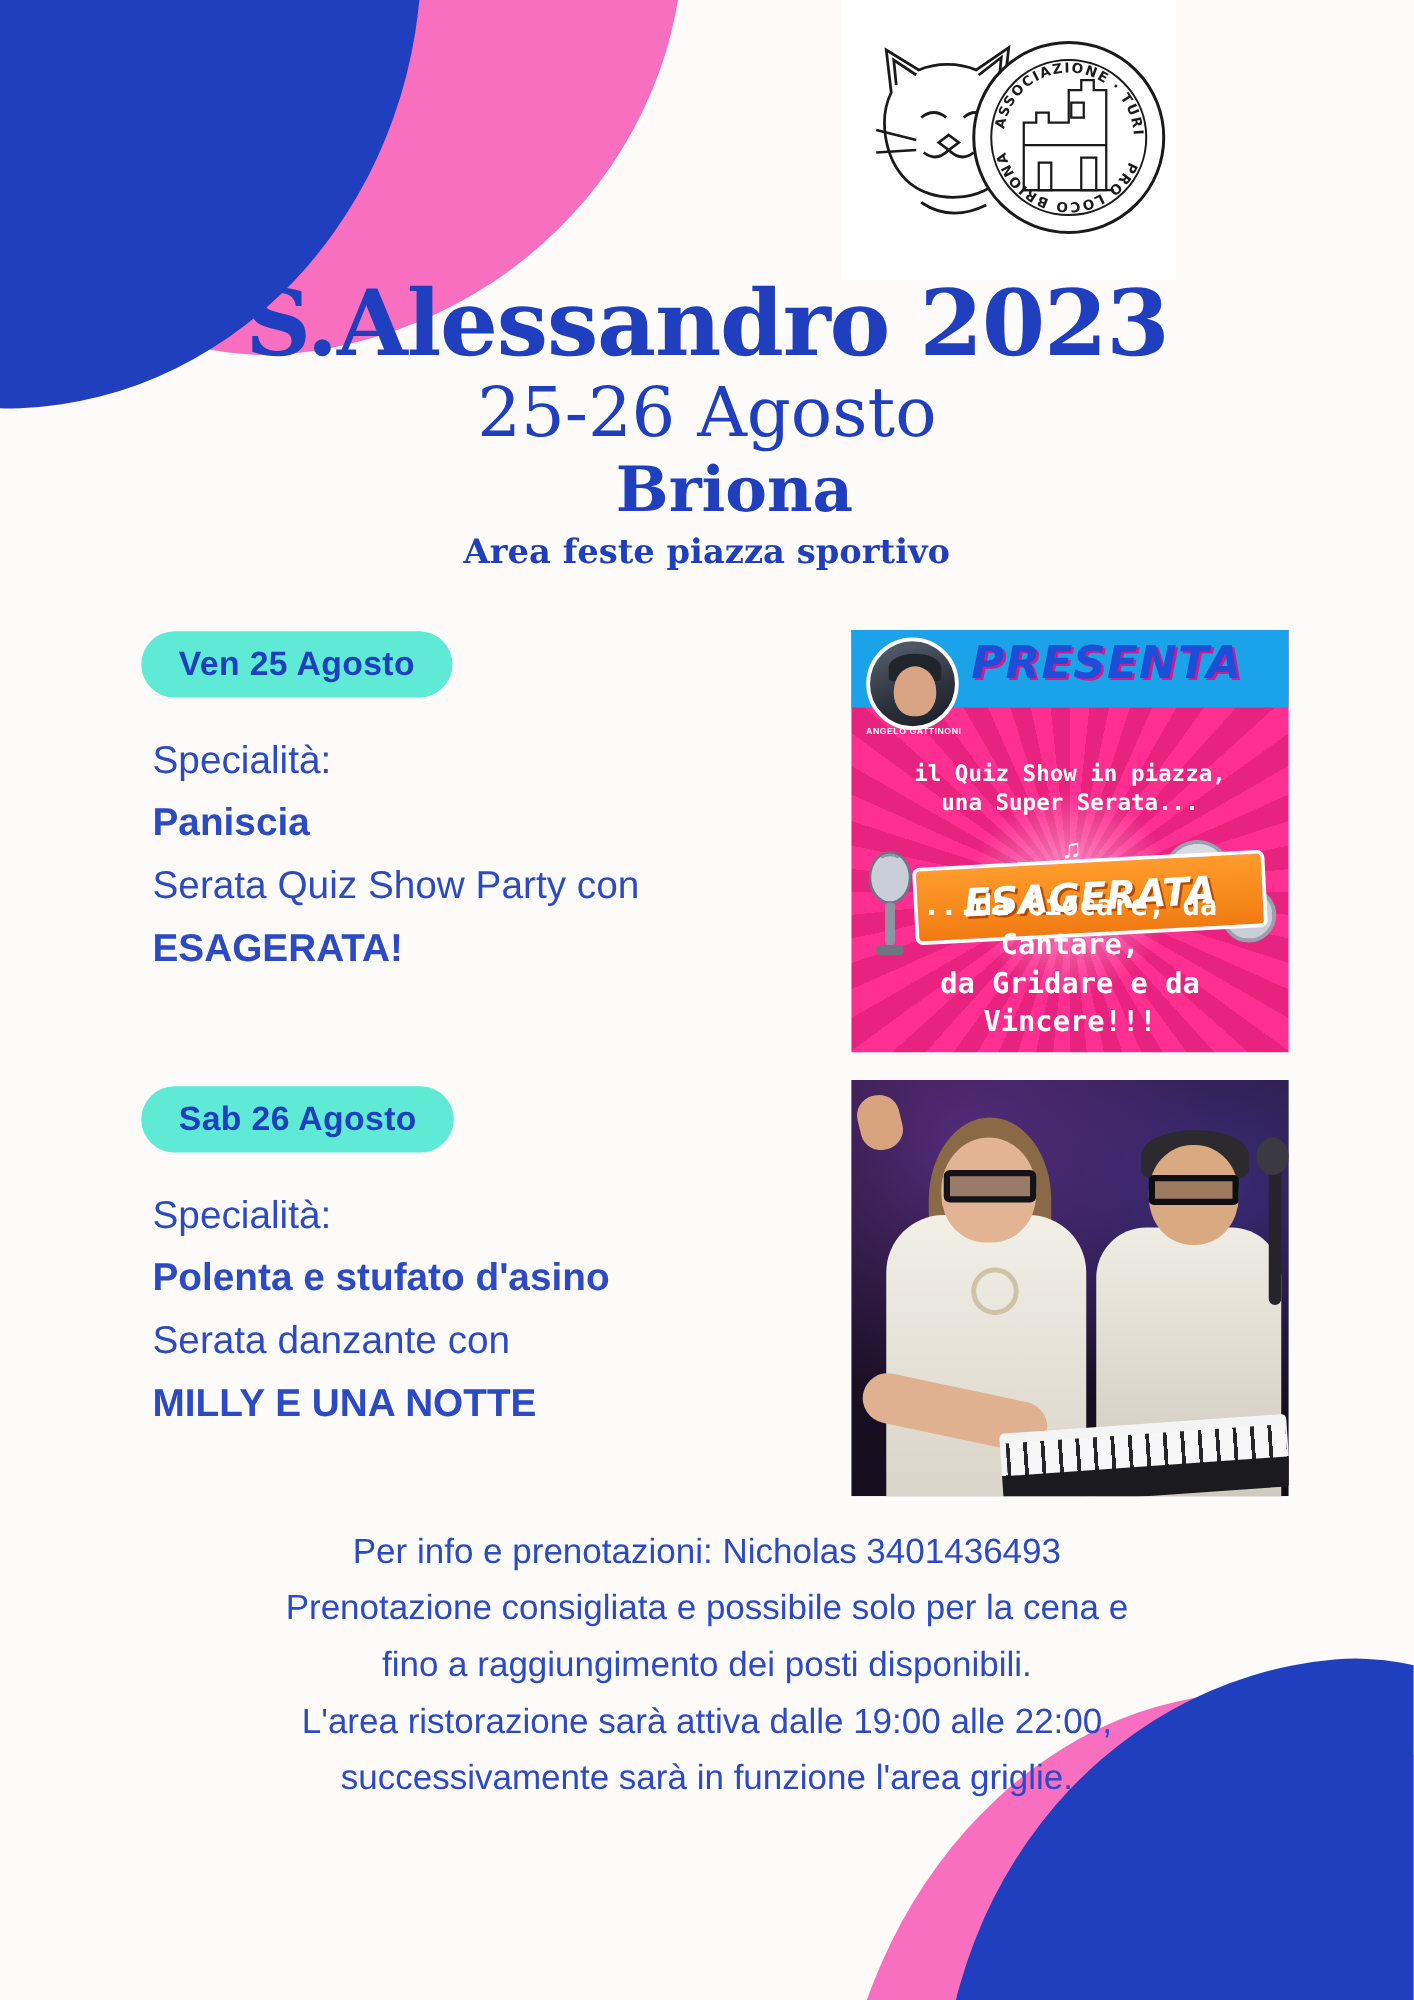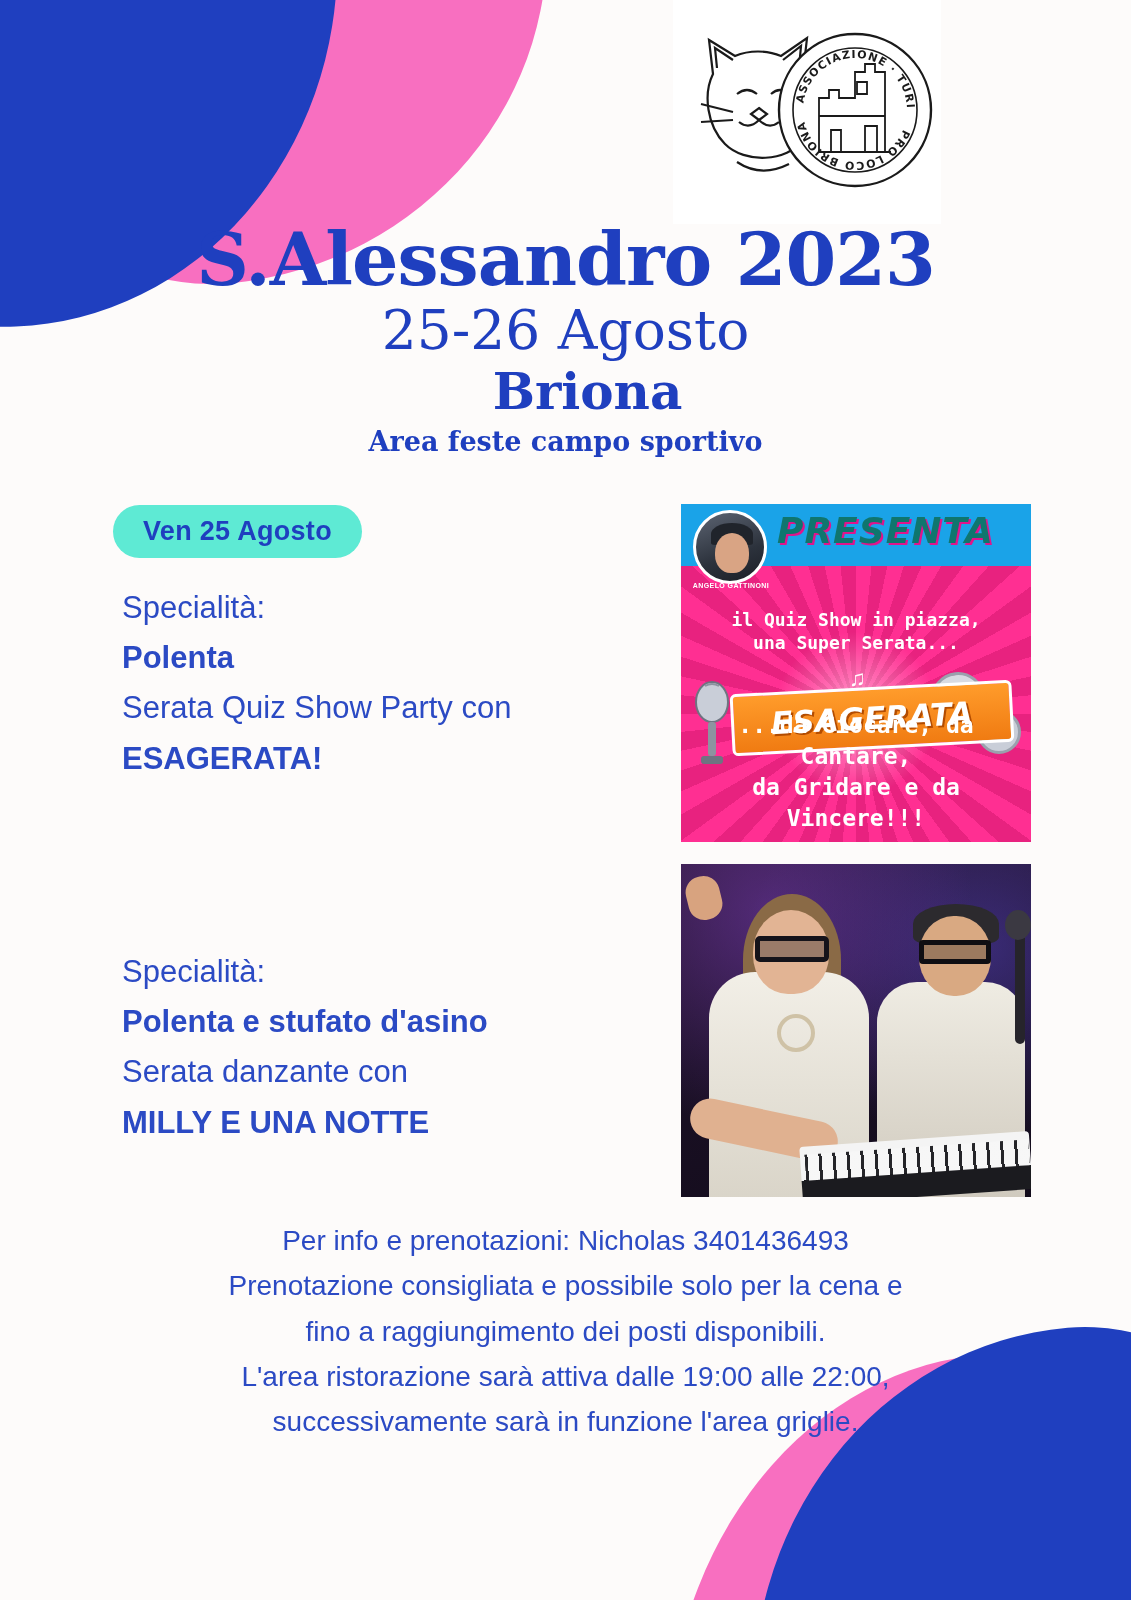--- a/index.html
+++ b/index.html
@@ -136,21 +136,21 @@
         #ff2f92 0deg 6deg, #e8227f 6deg 12deg);
   }
   .quiz-topbar {
     position: absolute; top: 0; left: 0; right: 0; height: 62px;
     background: #1aa3e8;
   }
   .quiz-presenta {
     position: absolute; top: 6px; left: 96px;
     font-family: "DejaVu Sans", sans-serif;
     font-weight: bold; font-style: italic;
-    font-size: 36px; color: #0f766e;
+    font-size: 36px; color: #1d4ed8;
     letter-spacing: 1px;
     text-shadow: 2px 2px 0 #e0148c;
     text-align: right;
   }
   .quiz-avatar {
     position: absolute; top: 6px; left: 12px;
     width: 74px; height: 74px; border-radius: 50%;
     background: linear-gradient(160deg,#5c6472 0%,#2c323c 60%,#1b1f26 100%);
     border: 3px solid #ffffff;
     overflow: hidden;
@@ -373,27 +373,27 @@
           <textPath href="#ringBot" startOffset="12%">PRO LOCO BRIONA</textPath>
         </text>
       </g>
     </svg>
   </div>
 
   <div class="titles">
     <div class="title-main">S.Alessandro 2023</div>
     <div class="title-dates">25-26 Agosto</div>
     <div class="title-place">Briona</div>
-    <div class="title-sub">Area feste campo sportivo</div>
+    <div class="title-sub">Area feste piazza sportivo</div>
   </div>
 
   <div class="pill pill-1">Ven 25 Agosto</div>
   <div class="day-block day-1">
     <div class="line">Specialità:</div>
-    <div class="line bold">Polenta</div>
+    <div class="line bold">Paniscia</div>
     <div class="line">Serata Quiz Show Party con</div>
     <div class="line bold">ESAGERATA!</div>
   </div>
 
   <div class="img-box img-quiz">
     <div class="quiz-bg"></div>
     <div class="quiz-topbar"></div>
     <div class="quiz-avatar">
       <div class="hair"></div>
         <div class="face"></div>
@@ -416,20 +416,21 @@
     <div class="note" style="top:186px;left:198px;font-size:16px;">♪</div>
     <div class="quiz-banner">
       <span>ESAGERATA</span>
     </div>
     <div class="quiz-line2">
       <span>...da Giocare, da Cantare,</span><br>
       <span>da Gridare e da Vincere!!!</span>
     </div>
   </div>
 
+  <div class="pill pill-2">Sab 26 Agosto</div>
   <div class="day-block day-2">
     <div class="line">Specialità:</div>
     <div class="line bold">Polenta e stufato d'asino</div>
     <div class="line">Serata danzante con</div>
     <div class="line bold">MILLY E UNA NOTTE</div>
   </div>
 
   <div class="img-box img-band">
     <div class="band-bg"></div>
     <div class="band-person b-hand-up"></div>

